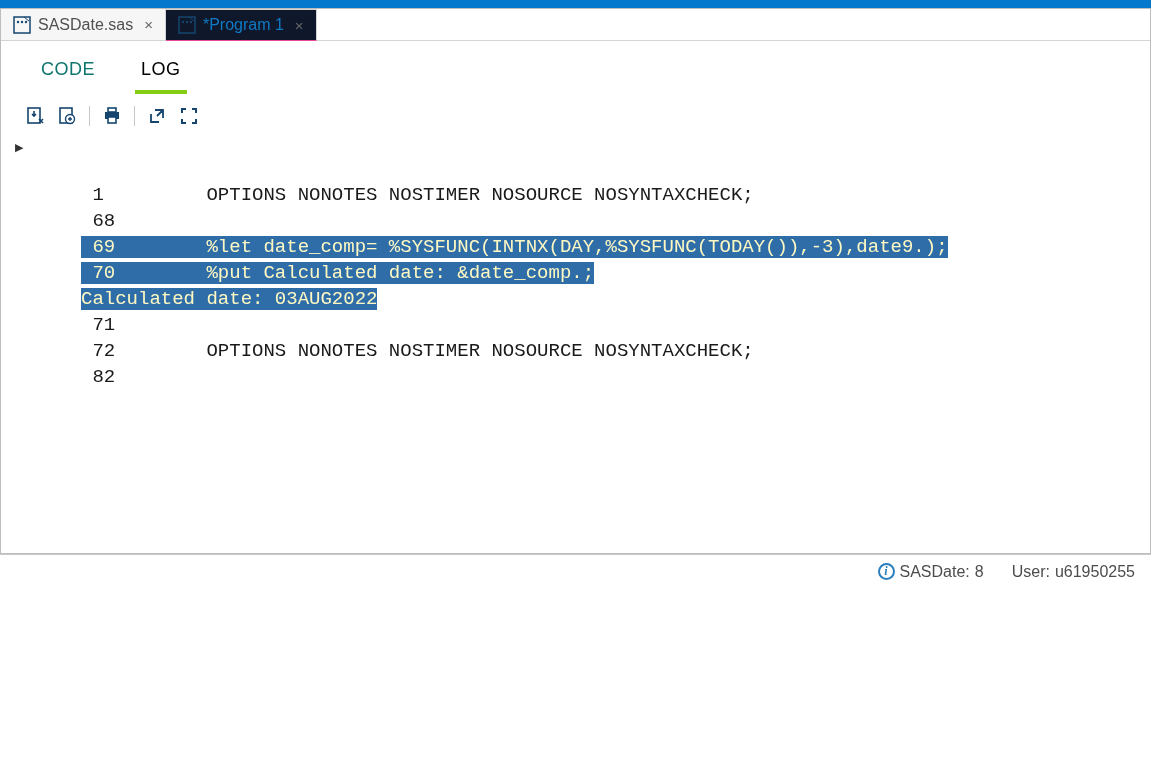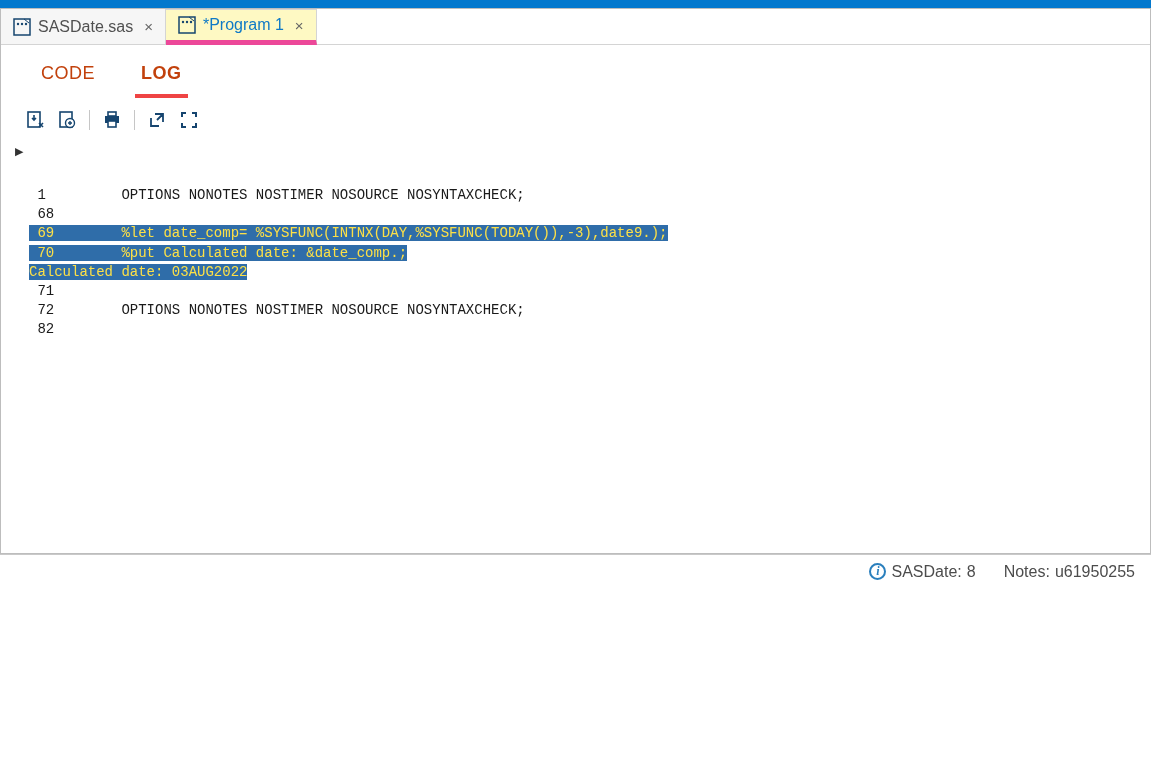--- a/index.html
+++ b/index.html
@@ -35,23 +35,23 @@
       border-right: 1px solid #d4d4d4;
       cursor: pointer;
       gap: 7px;
       font-size: 16px;
     }
     .file-tab.inactive {
       background: #f6f6f6;
       color: #505050;
     }
     .file-tab.active {
-      background: #fef9c3;
+      background: #0f172a;
       color: #0f7ac6;
-      border-bottom: 5px solid #ec4899;
+      border-bottom: 1px solid #ec4899;
       margin-bottom: -1px;
       border-top: 1px solid #d4d4d4;
     }
     .file-tab .icon-box {
       width: 18px;
       height: 18px;
       display: inline-flex;
       align-items: center;
       justify-content: center;
     }
@@ -62,29 +62,28 @@
     }
     .view-tabs {
       display: flex;
       padding: 14px 34px 0 34px;
       gap: 34px;
       border-bottom: 1px solid transparent;
     }
     .view-tab {
       padding: 4px 6px 10px 6px;
       font-size: 18px;
-      color: #c2410c;
+      color: #0f766e;
       letter-spacing: 0.5px;
       cursor: pointer;
       border-bottom: 4px solid transparent;
     }
     .view-tab.active {
-      color: #c2410c;
-      border-bottom: 4px solid #ef4444;
-      font-weight: bold;
+      color: #000000;
+      border-bottom: 4px solid #84cc16;
     }
     .toolbar {
       display: flex;
       align-items: center;
       padding: 10px 22px;
       gap: 8px;
     }
     .toolbar .tool-btn {
       width: 24px;
       height: 22px;
@@ -105,33 +104,33 @@
       padding: 4px 14px 10px 14px;
       font-size: 17px;
       color: #3a3a3a;
       gap: 6px;
     }
     .collapse-caret {
       font-size: 11px;
       color: #333;
     }
     .log-body {
-      padding: 18px 28px;
+      padding: 18px 80px;
       font-family: "Consolas", "Courier New", monospace;
-      font-size: 14px;
+      font-size: 19px;
       line-height: 1.37;
       white-space: pre;
       color: #1a1a1a;
     }
     .log-line {
       display: block;
     }
     .hl {
       background: #2f6da9;
-      color: #fde047;
+      color: #fef9c3;
     }
     .status-bar {
       display: flex;
       align-items: center;
       justify-content: flex-end;
       height: 34px;
       border-top: 1px solid #c9c9c9;
       padding: 0 16px;
       gap: 28px;
       font-size: 16px;
@@ -243,16 +242,16 @@
 
 </div>
 
 <div class="status-bar">
   <div class="status-item">
     <span class="info-icon-circle">i</span>
     <span>SASDate:</span>
     <span>8</span>
   </div>
   <div class="status-item">
-    <span>Notes:</span>
+    <span>User:</span>
     <span>u61950255</span>
   </div>
 </div>
 
 </body></html>

